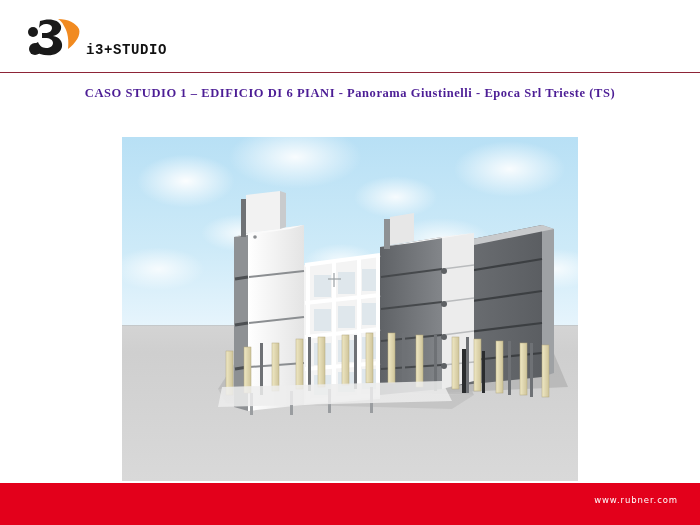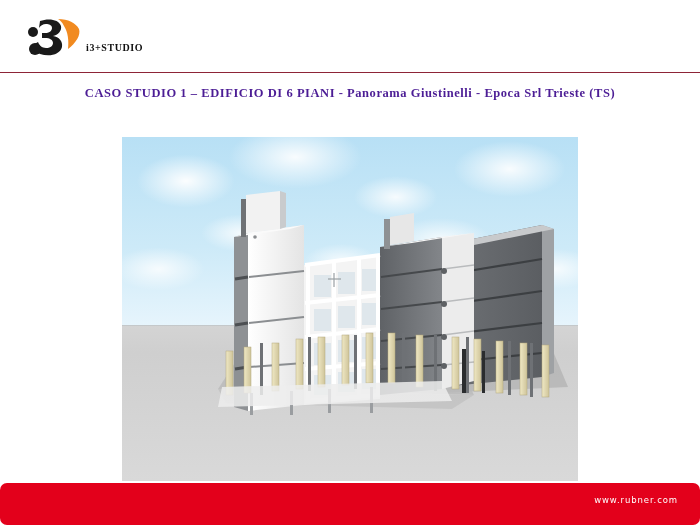--- a/index.html
+++ b/index.html
@@ -9,22 +9,22 @@
   }
   .slide{position:absolute;inset:0;background:#fff;}
 
   
   .header{position:absolute;left:0;top:0;width:700px;height:73px;}
 
   .studio-logo{position:absolute;left:24px;top:16px;width:135px;height:45px;}
   .studio-mark{position:absolute;left:0;top:0;width:62px;height:42px;}
   .studio-name{
     position:absolute;left:62px;top:26px;
-    font-family:Liberation Serif, serif;font-weight:bold;
-    font-size:10px;letter-spacing:0.6px;color:#111;white-space:nowrap;text-align:right;
+    font-family:Liberation Mono, monospace;font-weight:bold;
+    font-size:14px;letter-spacing:0.6px;color:#111;white-space:nowrap;text-align:right;
   }
 
   .rubner-logo{position:absolute;right:24px;top:14px;width:168px;height:48px;text-align:right;}
   .rubner-word{
     font-family:"Liberation Sans",sans-serif;font-weight:bold;
     font-size:29px;line-height:30px;letter-spacing:1.2px;color:#d81020;
   }
   .rubner-sub{
     font-family:"Liberation Sans",sans-serif;font-weight:normal;
     font-size:17px;line-height:18px;letter-spacing:0.8px;color:#8c8c8c;
@@ -60,21 +60,21 @@
   }
   .ground{
     position:absolute;left:0;top:188px;width:456px;height:156px;
     background:linear-gradient(#d4d4d4 0%, #cfcfcf 18%, #d9d9d9 100%);
   }
   .horizon{position:absolute;left:0;top:188px;width:456px;height:1px;background:#c4c8ca;}
 
   .svgscene{position:absolute;left:0;top:0;width:456px;height:344px;}
 
   
-  .footer{position:absolute;left:0;top:483px;width:700px;height:42px;background:#e3001b;border-radius:7px;}
+  .footer{position:absolute;left:0;top:483px;width:700px;height:42px;background:#e3001b;}
   .footer-url{
     position:absolute;right:22px;top:12px;
     font-family:"DejaVu Sans",sans-serif;font-size:8.5px;letter-spacing:0.9px;color:#ffffff;
   }
 </style>
 </head>
 <body>
 
 <div class="slide">
 

